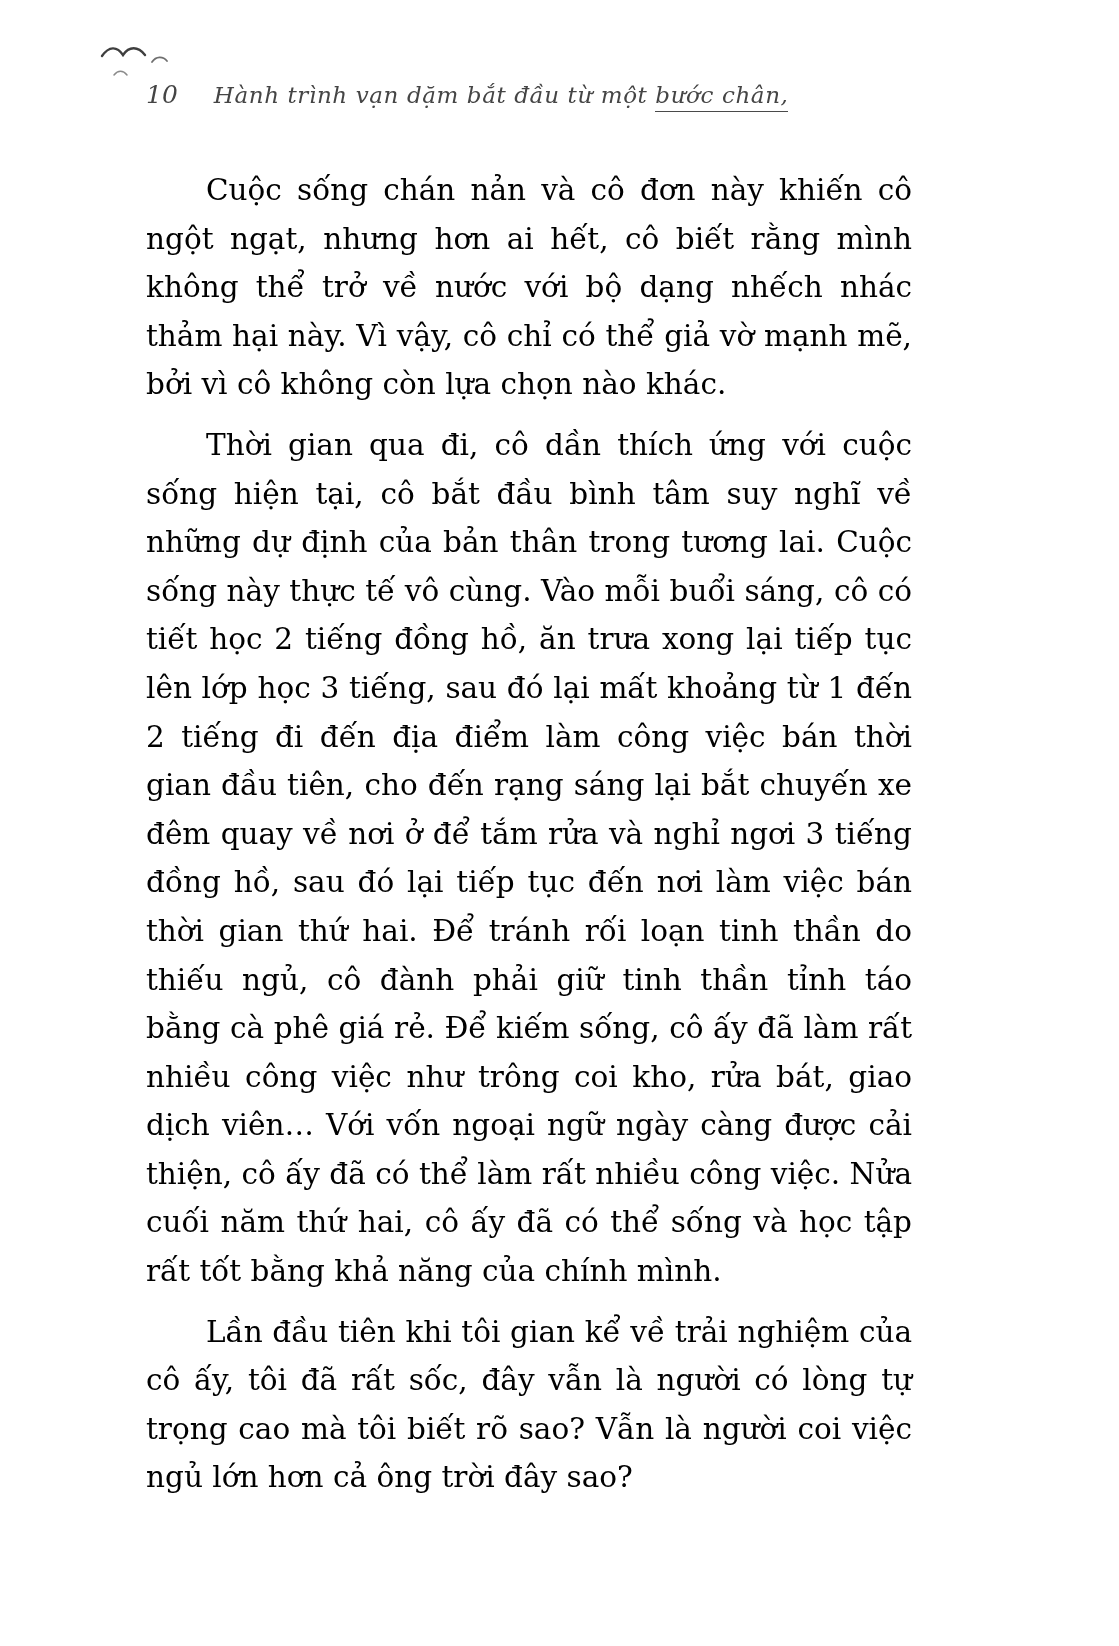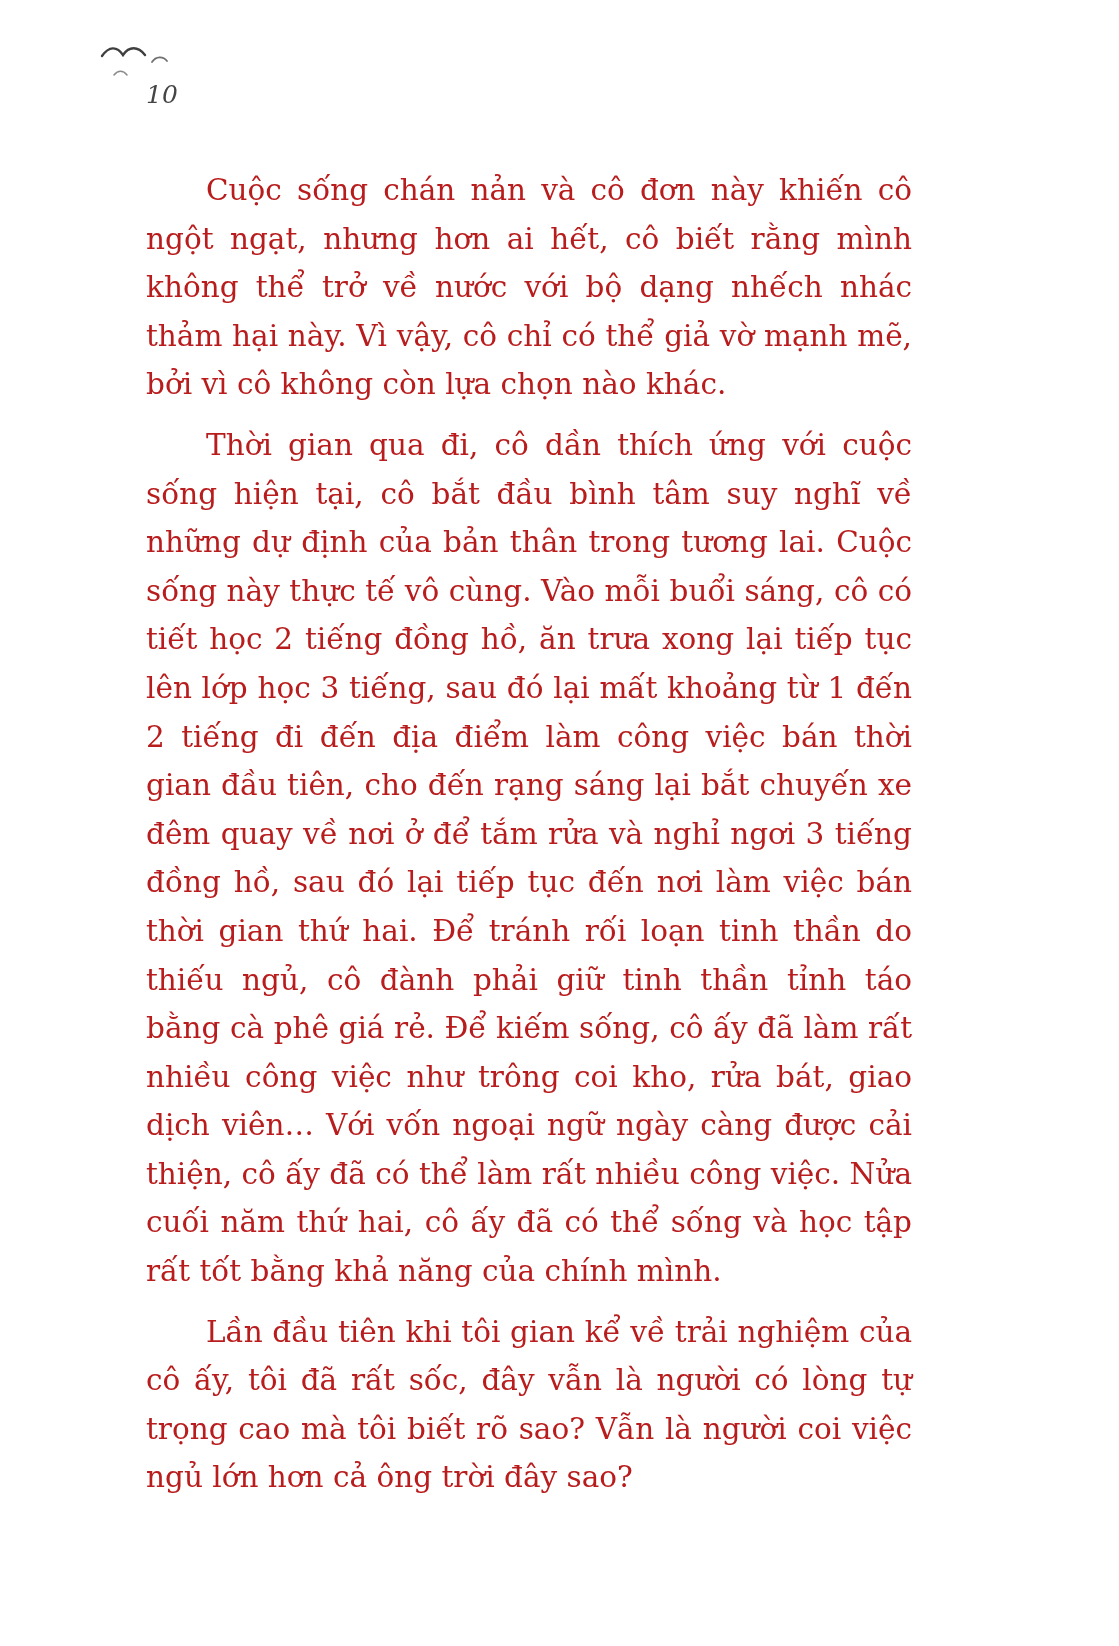--- a/index.html
+++ b/index.html
@@ -48,21 +48,21 @@
     padding-bottom: 3px;
   }
   .body-text {
     position: absolute;
     top: 166px;
     left: 146px;
     width: 766px;
     font-size: 29.5px;
     line-height: 48.6px;
     text-align: justify;
-    color: #b91c1c;
+    color: #000000;
   }
   .para {
     margin: 0 0 12px 0;
     text-indent: 60px;
   }
 </style>
 </head>
 <body>
 
 <div class="page">
@@ -70,20 +70,21 @@
   <div class="ornament">
     <svg width="78" height="44" viewBox="0 0 78 44" xmlns="http://www.w3.org/2000/svg">
       <path d="M4 14 C11 4, 19 4, 25 13 C31 4, 40 4, 47 13" stroke="#3f3f3f" stroke-width="2.4" fill="none" stroke-linecap="round"></path>
       <path d="M54 20 c4 -6 11 -6 15 -1" stroke="#6f6f6f" stroke-width="1.8" fill="none" stroke-linecap="round"></path>
       <path d="M16 33 c4 -5 9 -5 13 0" stroke="#8a8a8a" stroke-width="1.5" fill="none" stroke-linecap="round"></path>
     </svg>
   </div>
 
   <div class="header">
     <span class="page-num">10</span>
+    <span class="running-title"><span>Hành trình vạn dặm bắt đầu từ một </span><span class="underlined">bước chân,</span></span>
   </div>
 
   <div class="body-text">
     <p class="para">Cuộc sống chán nản và cô đơn này khiến cô ngột ngạt, nhưng hơn ai hết, cô biết rằng mình không thể trở về nước với bộ dạng nhếch nhác thảm hại này. Vì vậy, cô chỉ có thể giả vờ mạnh mẽ, bởi vì cô không còn lựa chọn nào khác.</p>
     <p class="para">Thời gian qua đi, cô dần thích ứng với cuộc sống hiện tại, cô bắt đầu bình tâm suy nghĩ về những dự định của bản thân trong tương lai. Cuộc sống này thực tế vô cùng. Vào mỗi buổi sáng, cô có tiết học 2 tiếng đồng hồ, ăn trưa xong lại tiếp tục lên lớp học 3 tiếng, sau đó lại mất khoảng từ 1 đến 2 tiếng đi đến địa điểm làm công việc bán thời gian đầu tiên, cho đến rạng sáng lại bắt chuyến xe đêm quay về nơi ở để tắm rửa và nghỉ ngơi 3 tiếng đồng hồ, sau đó lại tiếp tục đến nơi làm việc bán thời gian thứ hai. Để tránh rối loạn tinh thần do thiếu ngủ, cô đành phải giữ tinh thần tỉnh táo bằng cà phê giá rẻ. Để kiếm sống, cô ấy đã làm rất nhiều công việc như trông coi kho, rửa bát, giao dịch viên… Với vốn ngoại ngữ ngày càng được cải thiện, cô ấy đã có thể làm rất nhiều công việc. Nửa cuối năm thứ hai, cô ấy đã có thể sống và học tập rất tốt bằng khả năng của chính mình.</p>
     <p class="para">Lần đầu tiên khi tôi gian kể về trải nghiệm của cô ấy, tôi đã rất sốc, đây vẫn là người có lòng tự trọng cao mà tôi biết rõ sao? Vẫn là người coi việc ngủ lớn hơn cả ông trời đây sao?</p>
   </div>
 
 </div>
 

